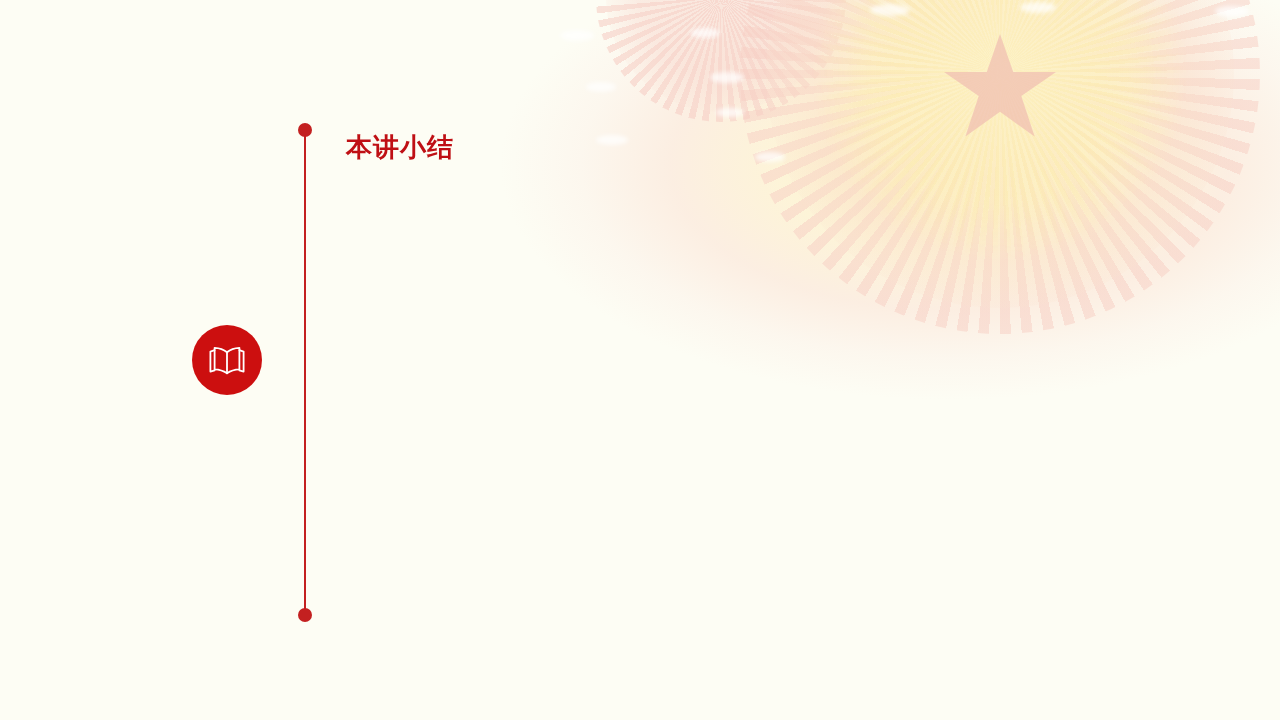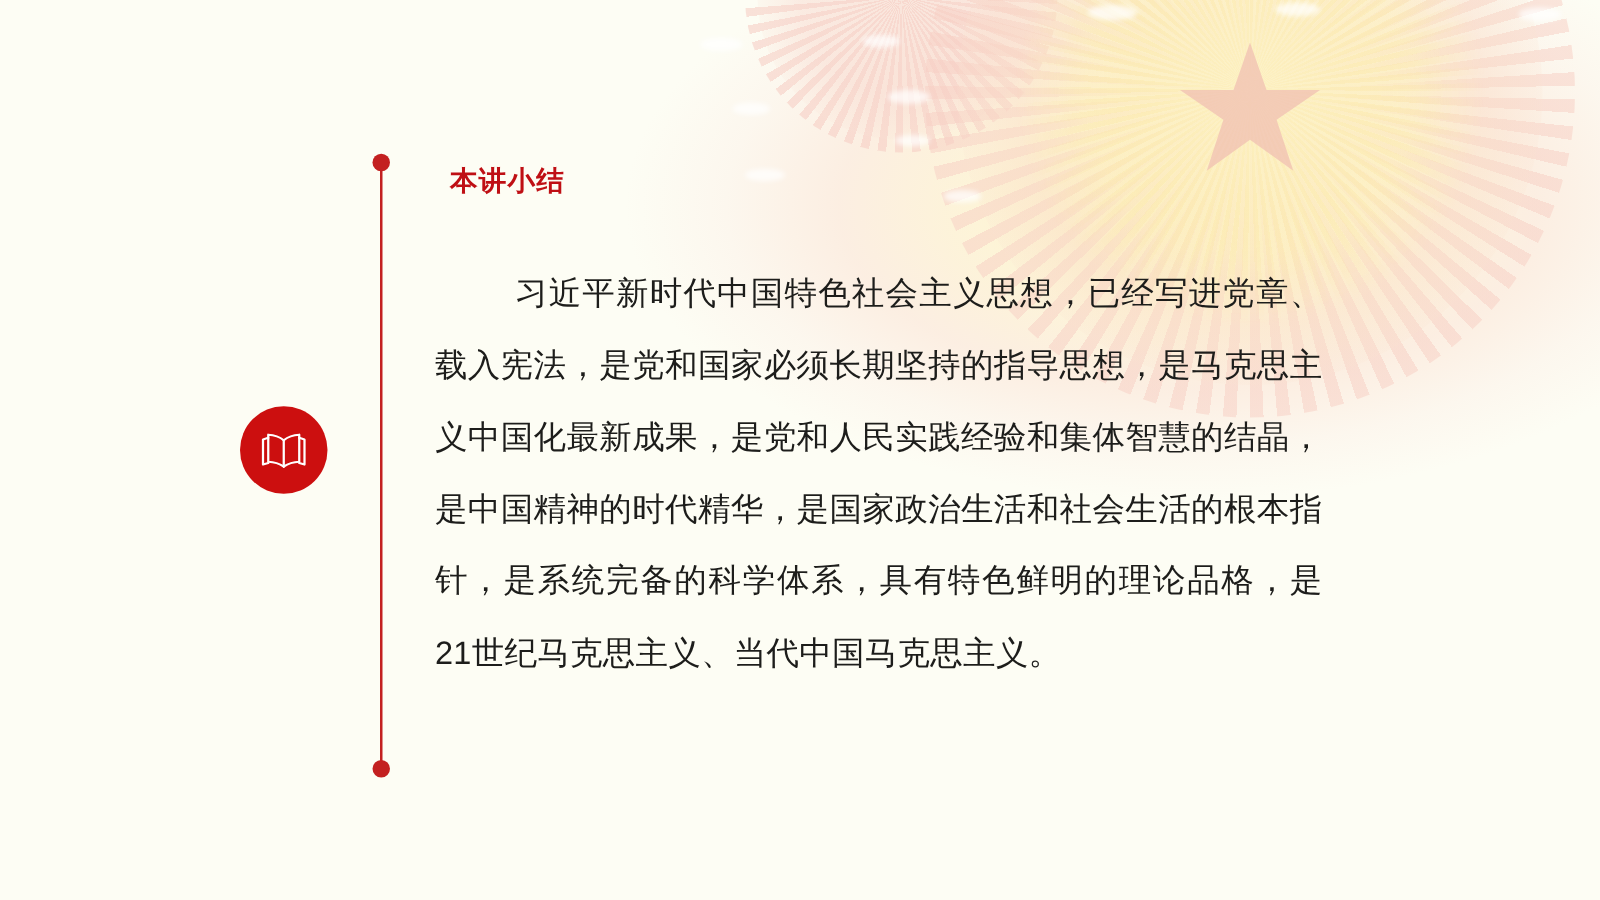--- a/index.html
+++ b/index.html
@@ -173,23 +173,23 @@
     background: #cc0f0f;
     display: flex;
     align-items: center;
     justify-content: center;
   }
   .badge svg { display: block; }
 
   
   .headline {
     position: absolute;
-    left: 360px;
+    left: 346px;
     top: 132px;
-    font-size: 22px;
+    font-size: 26px;
     font-weight: 700;
     color: #bf0f14;
     letter-spacing: 1px;
     line-height: 1.2;
     white-space: nowrap;
   }
 
   .body-copy {
     position: absolute;
     left: 348px;
@@ -244,15 +244,14 @@
         <path d="M20 8.2 C23.6 5.2 27.6 4.0 32.4 3.8 L32.4 25.4 C27.6 25.6 23.6 26.8 20 29.2"></path>
         <path d="M20 8.2 L20 29.2"></path>
         <path d="M7.6 6.2 L3.4 7.6 L3.4 27.6 L7.6 26.4"></path>
         <path d="M32.4 6.2 L36.6 7.6 L36.6 27.6 L32.4 26.4"></path>
       </svg>
     </span>
   </div>
 
   <div class="headline">本讲小结</div>
 
-  <div class="body-copy">习近平新时代中国特色社会主义思想，已经写进党章、载入宪法，是党和国家必须长期坚持的指导思想，是马克思主义中国化最新成果，是党和人民实践经验和集体智慧的结晶，是中国精神的时代精华，是国家政治生活和社会生活的根本指针，是系统完备的科学体系，具有特色鲜明的理论品格，是21世纪马克思主义、当代中国马克思主义。</div>
 
 </div>
 
 </body></html>

